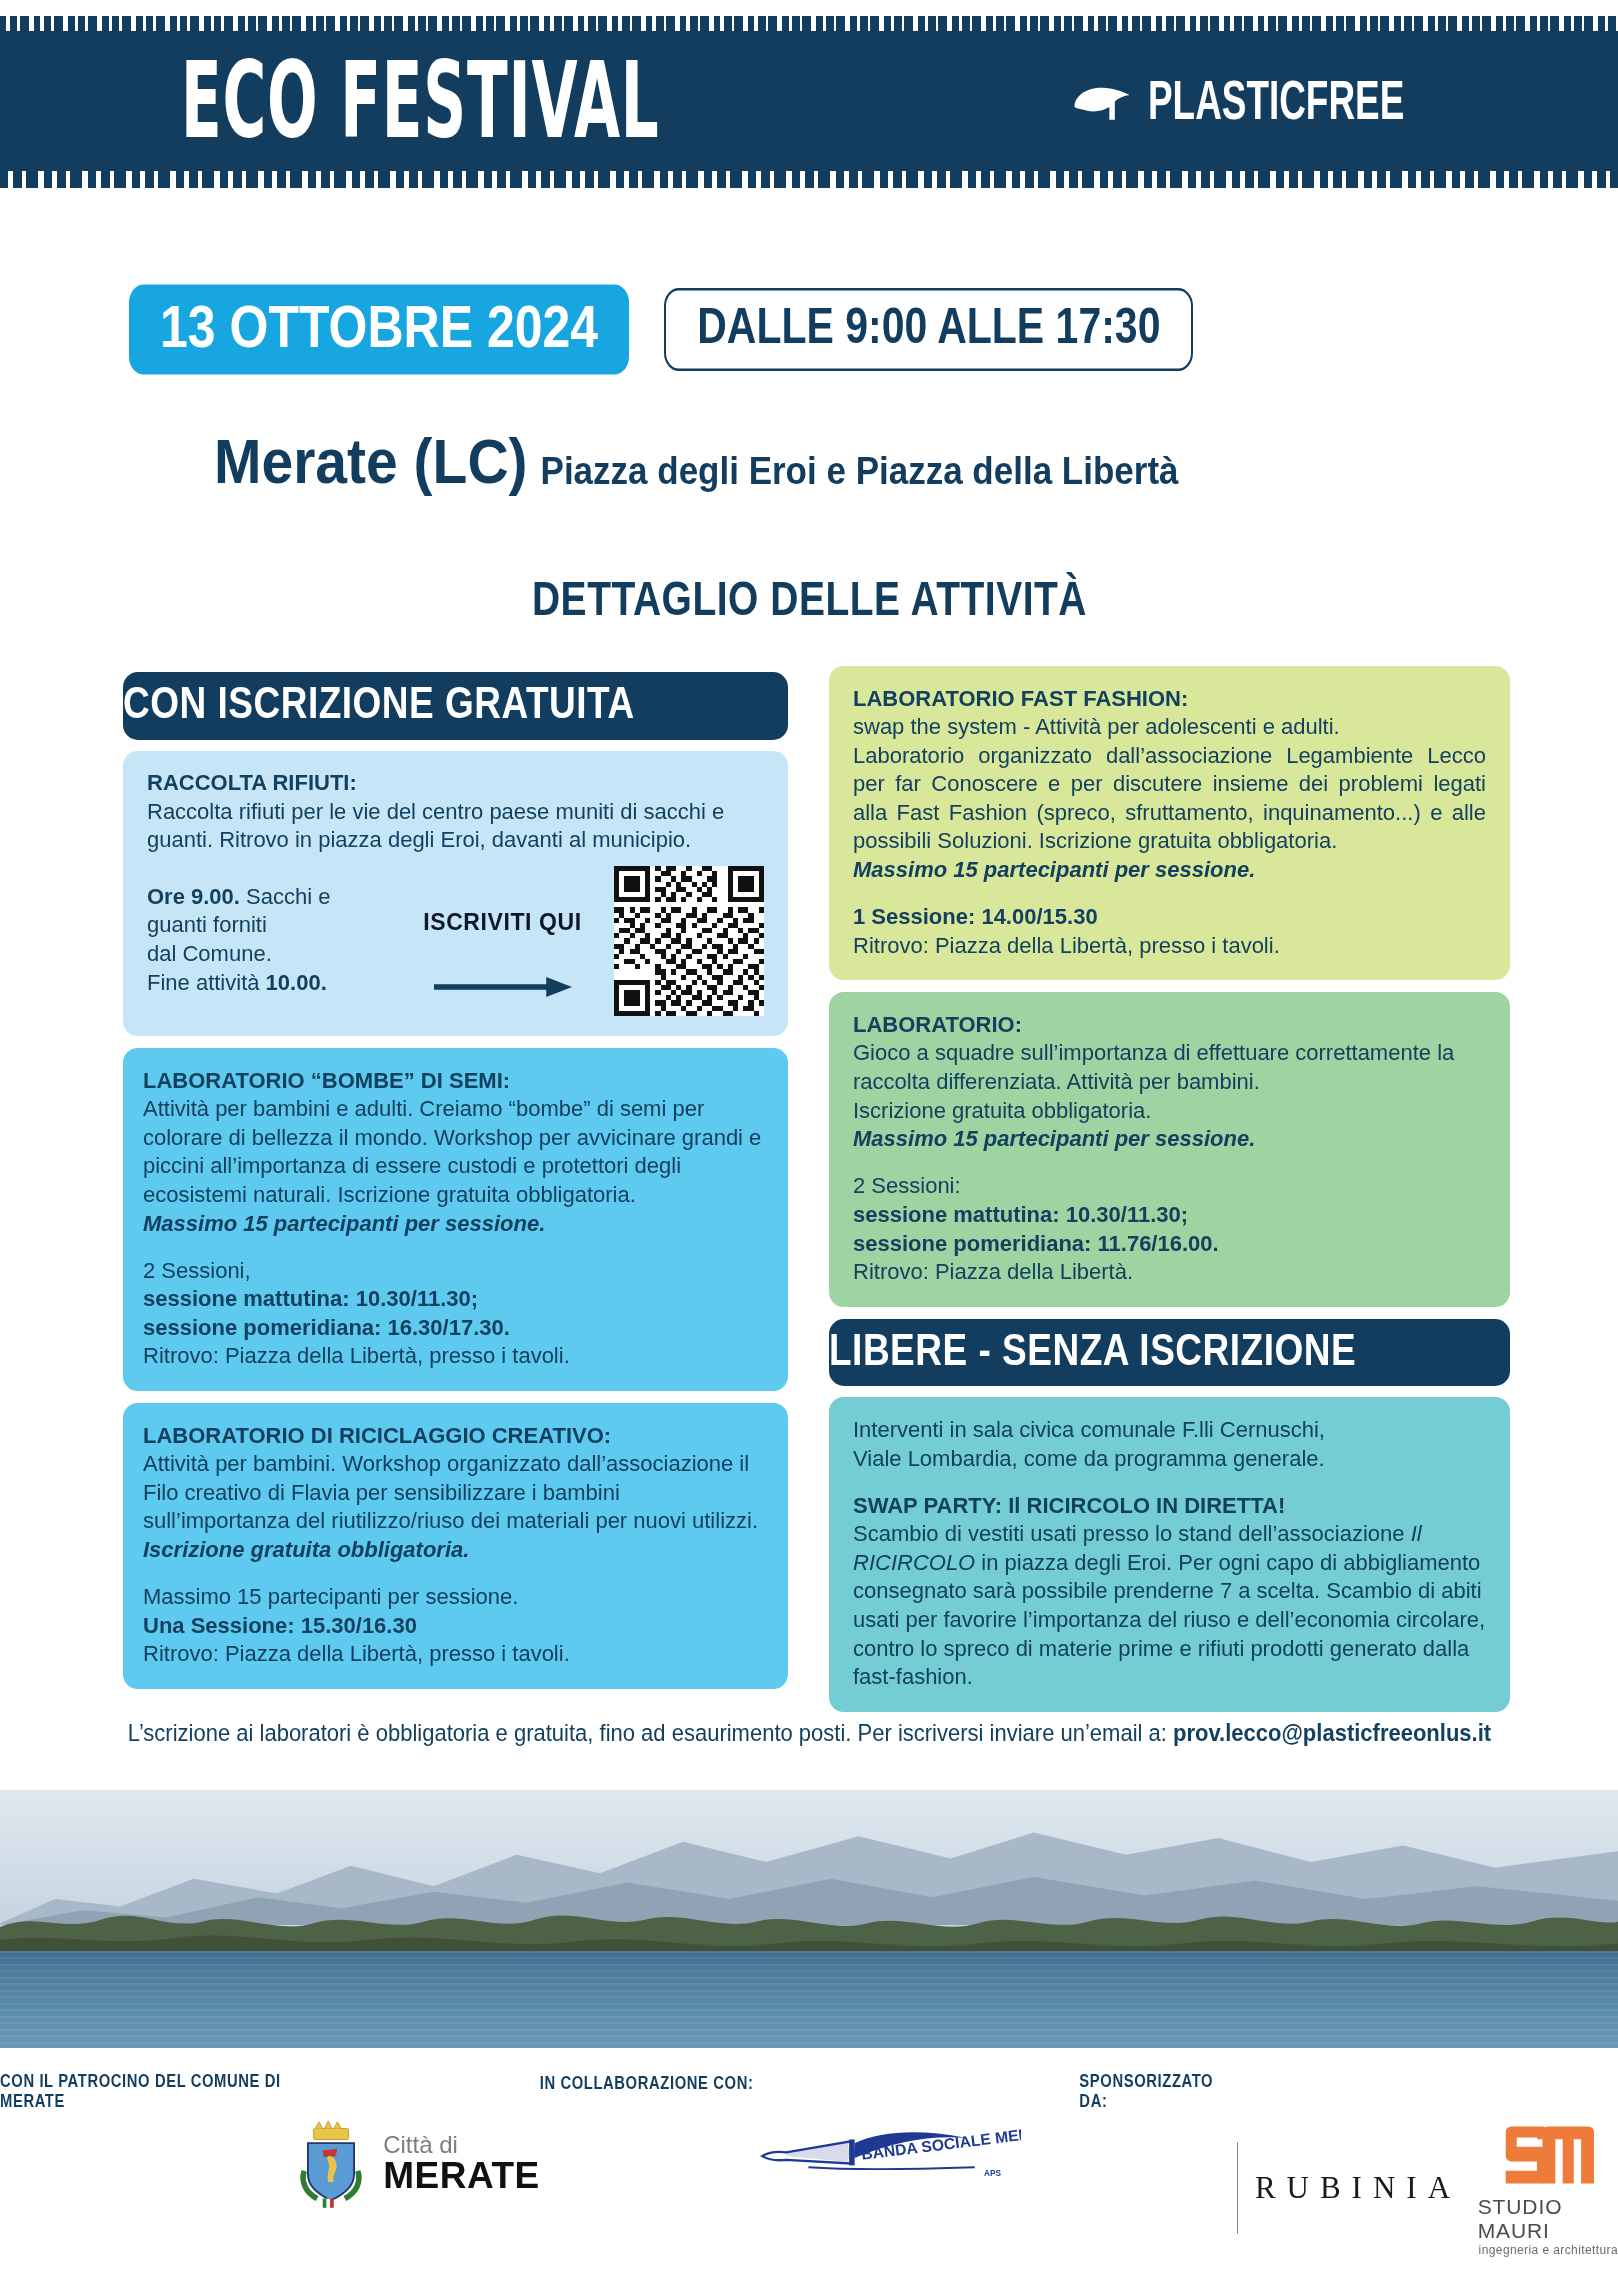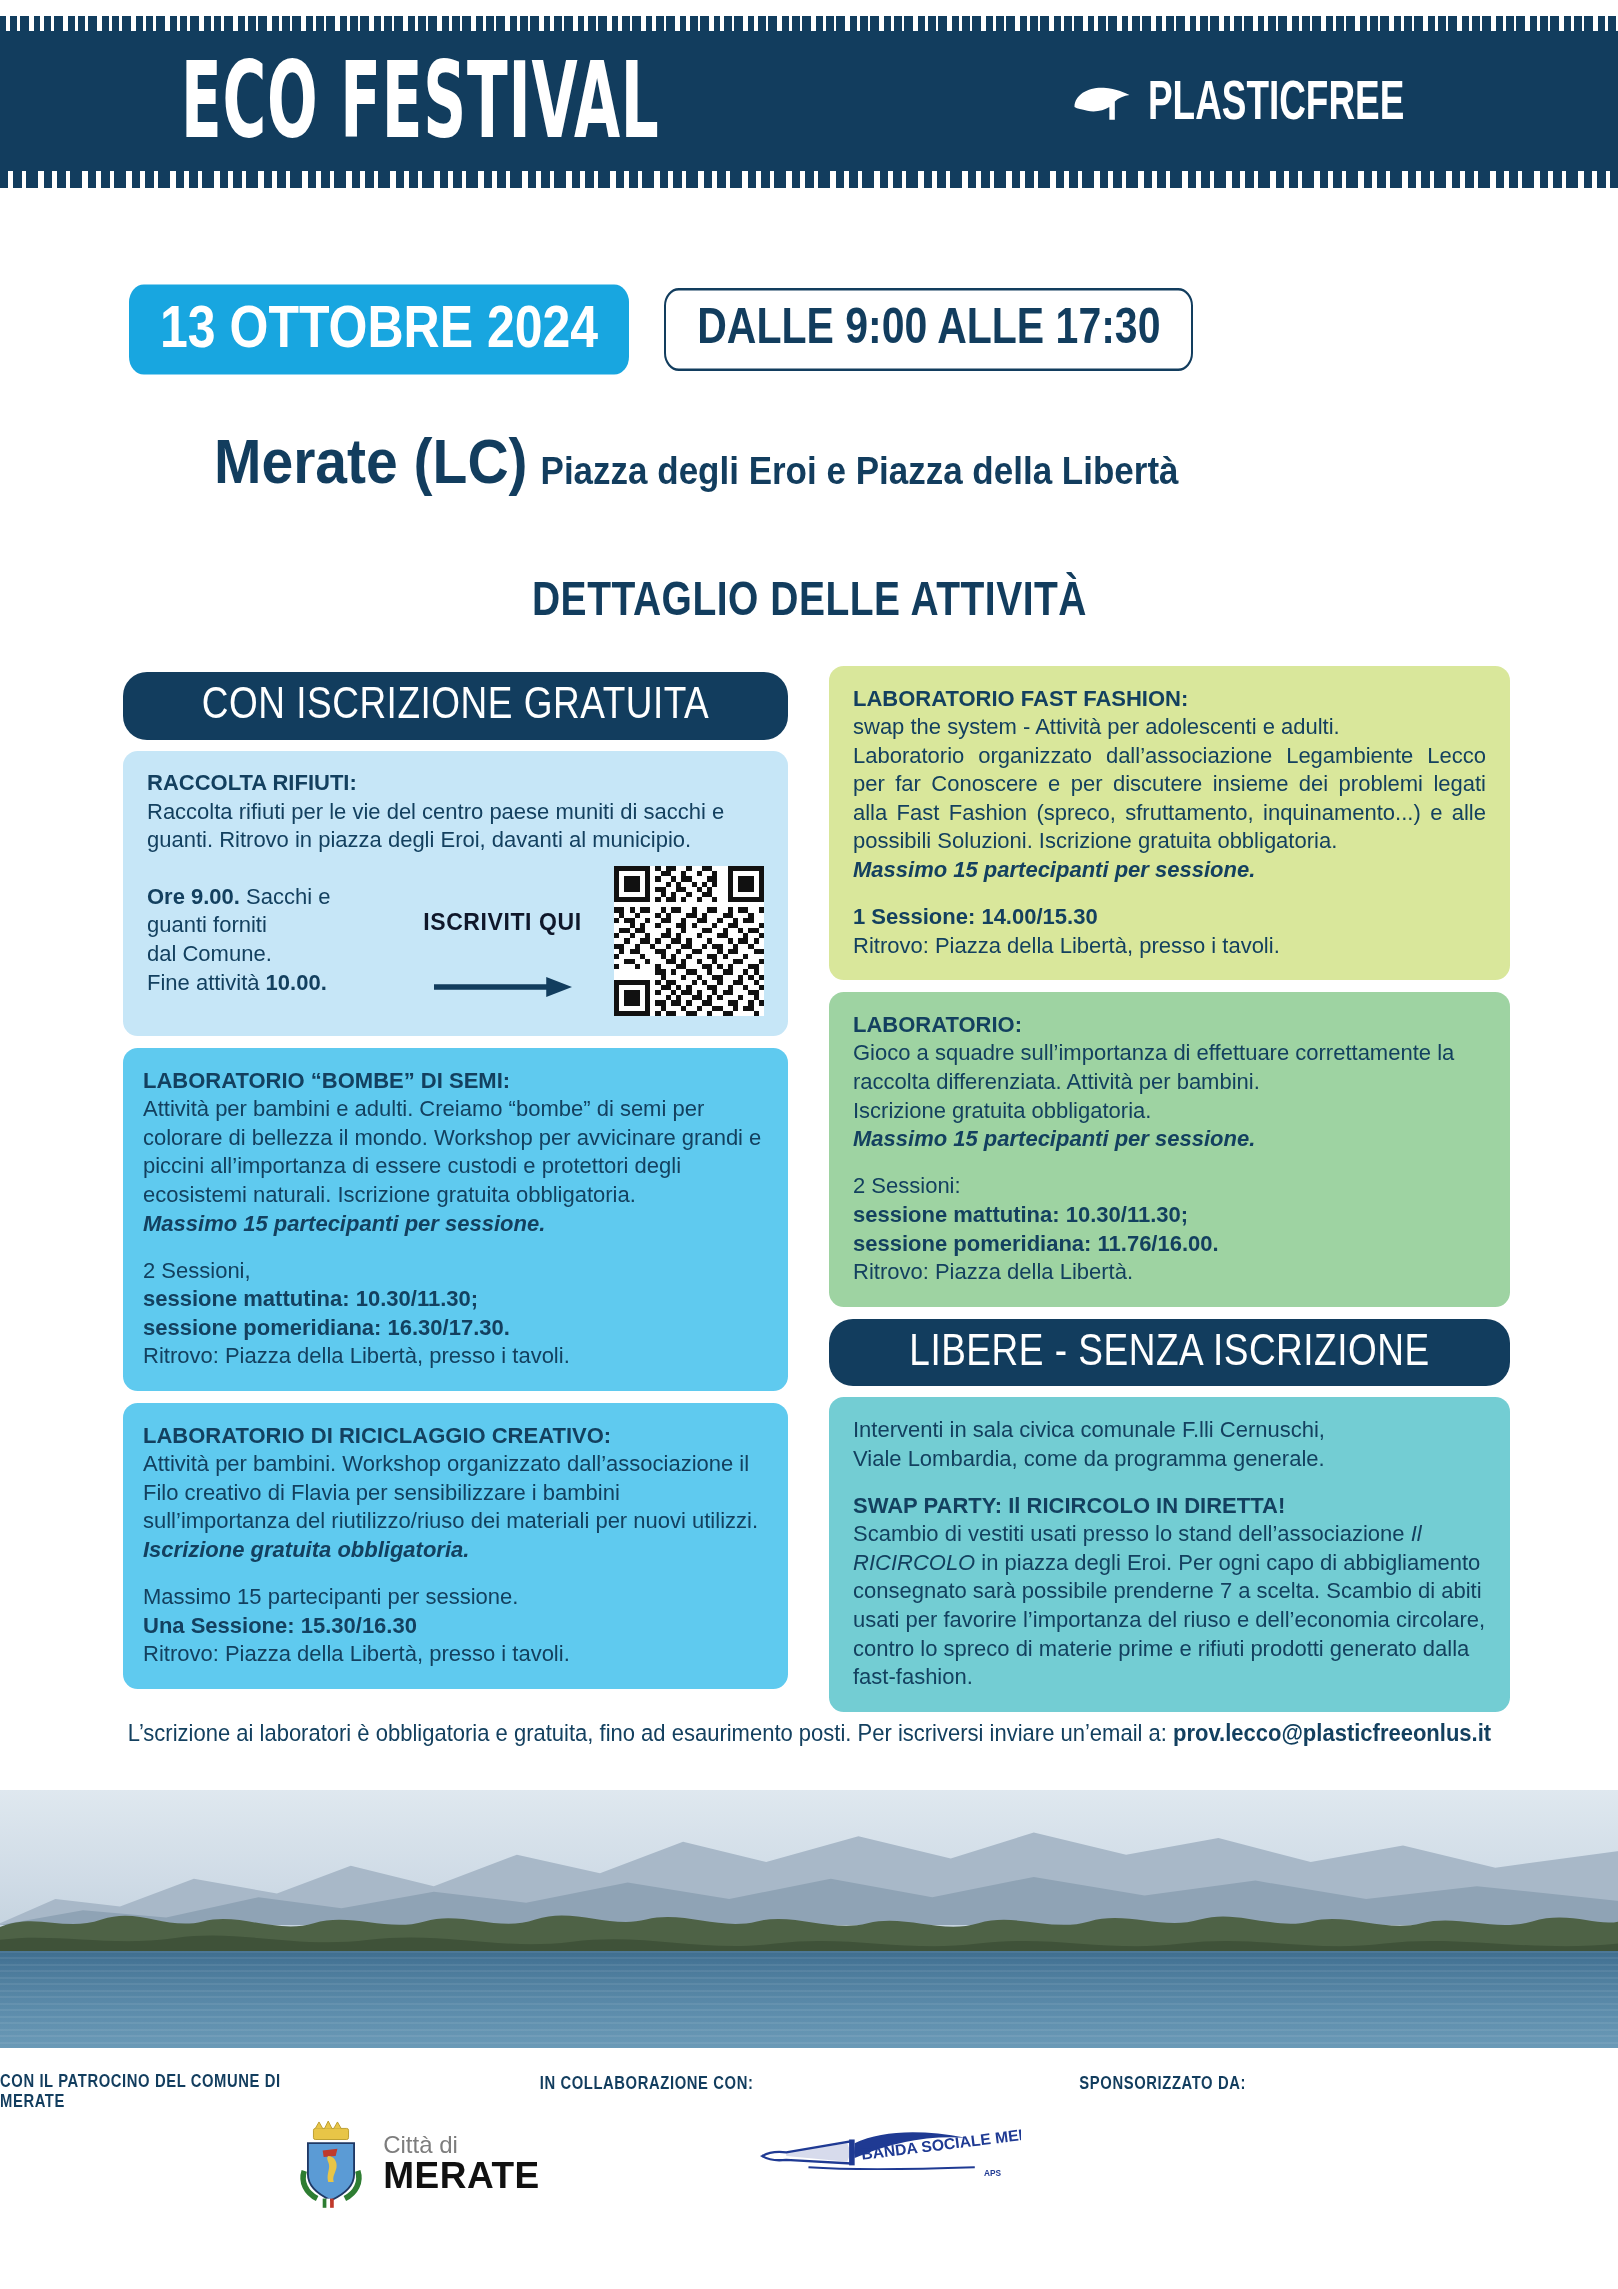--- a/index.html
+++ b/index.html
@@ -83,22 +83,22 @@
     position:absolute;left:0;top:572px;width:1619px;text-align:center;
     font-size:39px;font-weight:700;color:#123d5e;letter-spacing:0.5px;
     transform:scaleY(1.22);transform-origin:center top;
   }
 
   
   .col-left{position:absolute;left:123px;top:672px;width:665px;}
   .col-right{position:absolute;left:829px;top:666px;width:681px;}
 
   .banner{
-    background:#123d5e;color:#ffffff;border-radius:24px;
-    text-align:center;font-size:37px;font-weight:400;
+    background:#123d5e;color:#ffffff;border-radius:15px;
+    font-size:37px;font-weight:700;
     padding:11px 0 14.8px 0;letter-spacing:0.5px;
     transform:scaleY(1.0);
     margin-bottom:11px;
   }
   .banner span{display:inline-block;transform:scaleY(1.18);}
 
   .card{
     border-radius:14.8px;
     padding:18.5px 24px 20px 24px;
     margin-bottom:12px;
@@ -575,18 +575,30 @@
           <path d="M110 26 q44 -20 120 -6 q-60 -4 -120 22 z" fill="#1f3a93"></path>
           <path d="M60 52 q60 4 180 0" stroke="#1f3a93" stroke-width="2" fill="none"></path>
           <text x="118" y="44" font-family="Liberation Sans, sans-serif" font-size="17" font-weight="700" fill="#1f3a93" transform="rotate(-7 118 44)">BANDA SOCIALE MERATESE</text>
           <text x="250" y="62" font-family="Liberation Sans, sans-serif" font-size="9" font-weight="700" fill="#1f3a93">APS</text>
         </svg>
       </div>
     </div>
 
     <div class="sp-col">
       <div class="sp-label">SPONSORIZZATO DA:</div>
+      <div class="sp-body">
+        <div class="divider"></div>
+        <div class="rubinia">RUBINIA</div>
+        <div class="sm-logo">
+          <svg class="sm-mark" viewBox="0 0 100 78">
+            <path d="M4 8 h40 a6 6 0 0 1 6 6 v8 h-12 v-2 h-22 v10 h28 a6 6 0 0 1 6 6 v28 a6 6 0 0 1 -6 6 h-40 v-14 h34 v-10 h-28 a6 6 0 0 1 -6 -6 v-26 a6 6 0 0 1 6 -6 z" fill="#ee7b3a"></path>
+            <path d="M54 8 h40 a6 6 0 0 1 6 6 v56 h-14 v-48 h-8 v48 h-12 v-48 h-8 v48 h-14 v-56 a6 6 0 0 1 6 -6 z" fill="#ee7b3a"></path>
+          </svg>
+          <div class="sm-name">STUDIO MAURI</div>
+          <div class="sm-sub">ingegneria e architettura</div>
+        </div>
+      </div>
     </div>
 
   </div>
 
 </div>
 
 
 </body></html>

